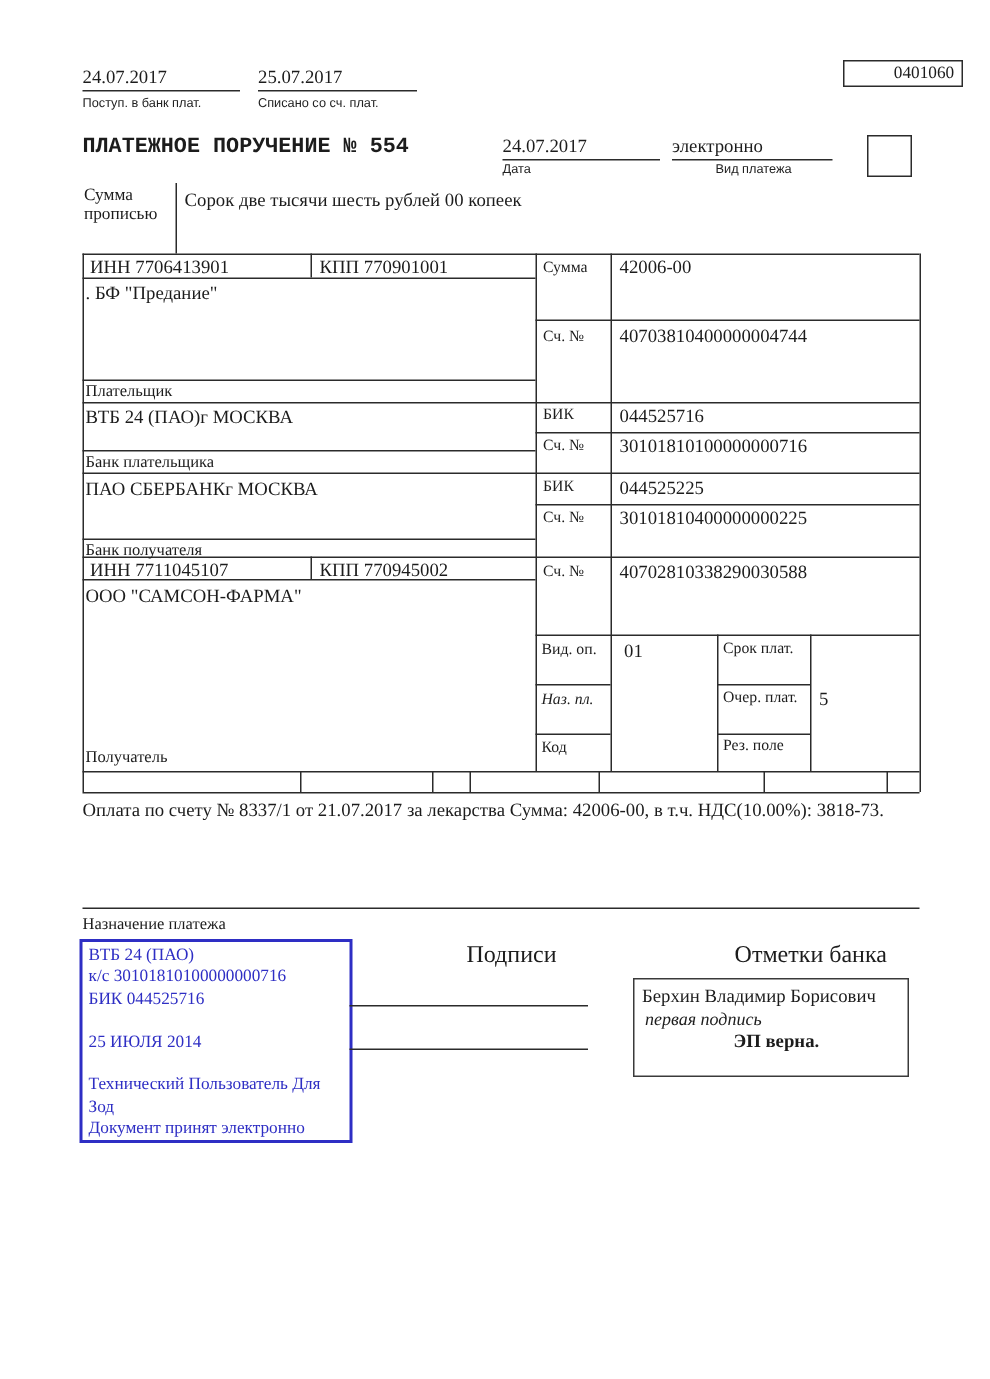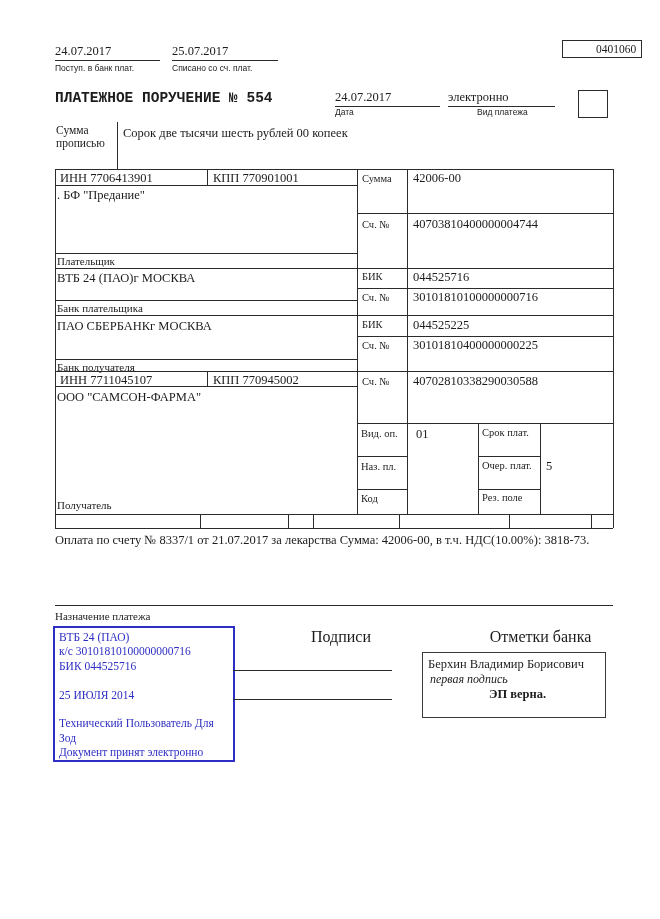--- a/index.html
+++ b/index.html
@@ -111,21 +111,21 @@
   <div class="t v" style="left:213px;top:373px;">КПП 770945002</div>
   <div class="t lab" style="left:362px;top:376px;">Сч. №</div>
   <div class="t v" style="left:413px;top:374px;">40702810338290030588</div>
   <div class="t v" style="left:57px;top:390px;">ООО "САМСОН-ФАРМА"</div>
   <div class="t lab" style="left:57px;top:499px;font-size:11px;">Получатель</div>
 
   <div class="t lab" style="left:361px;top:428px;">Вид. оп.</div>
   <div class="t v" style="left:416px;top:427px;">01</div>
   <div class="t lab wrap" style="left:482px;top:426px;width:50px;line-height:13px;">Срок плат.</div>
   <div class="t v" style="left:546px;top:427px;"></div>
-  <div class="t lab" style="left:361px;top:461px;">Наз. пл.</div>
+  <div class="t lab" style="left:361px;top:461px;font-style:italic;">Наз. пл.</div>
   <div class="t v" style="left:416px;top:460px;"></div>
   <div class="t lab wrap" style="left:482px;top:459px;width:50px;line-height:13px;">Очер. плат.</div>
   <div class="t v" style="left:546px;top:459px;">5</div>
   <div class="t lab" style="left:361px;top:493px;">Код</div>
   <div class="t v" style="left:416px;top:492px;"></div>
   <div class="t lab" style="left:482px;top:492px;">Рез. поле</div>
   <div class="t v" style="left:546px;top:492px;"></div>
 
   <div class="t v" style="left:55px;top:533px;">Оплата по счету № 8337/1 от 21.07.2017 за лекарства Сумма: 42006-00, в т.ч. НДС(10.00%): 3818-73.</div>
   <div class="t lab" style="left:55px;top:610px;font-size:11px;">Назначение платежа</div>

